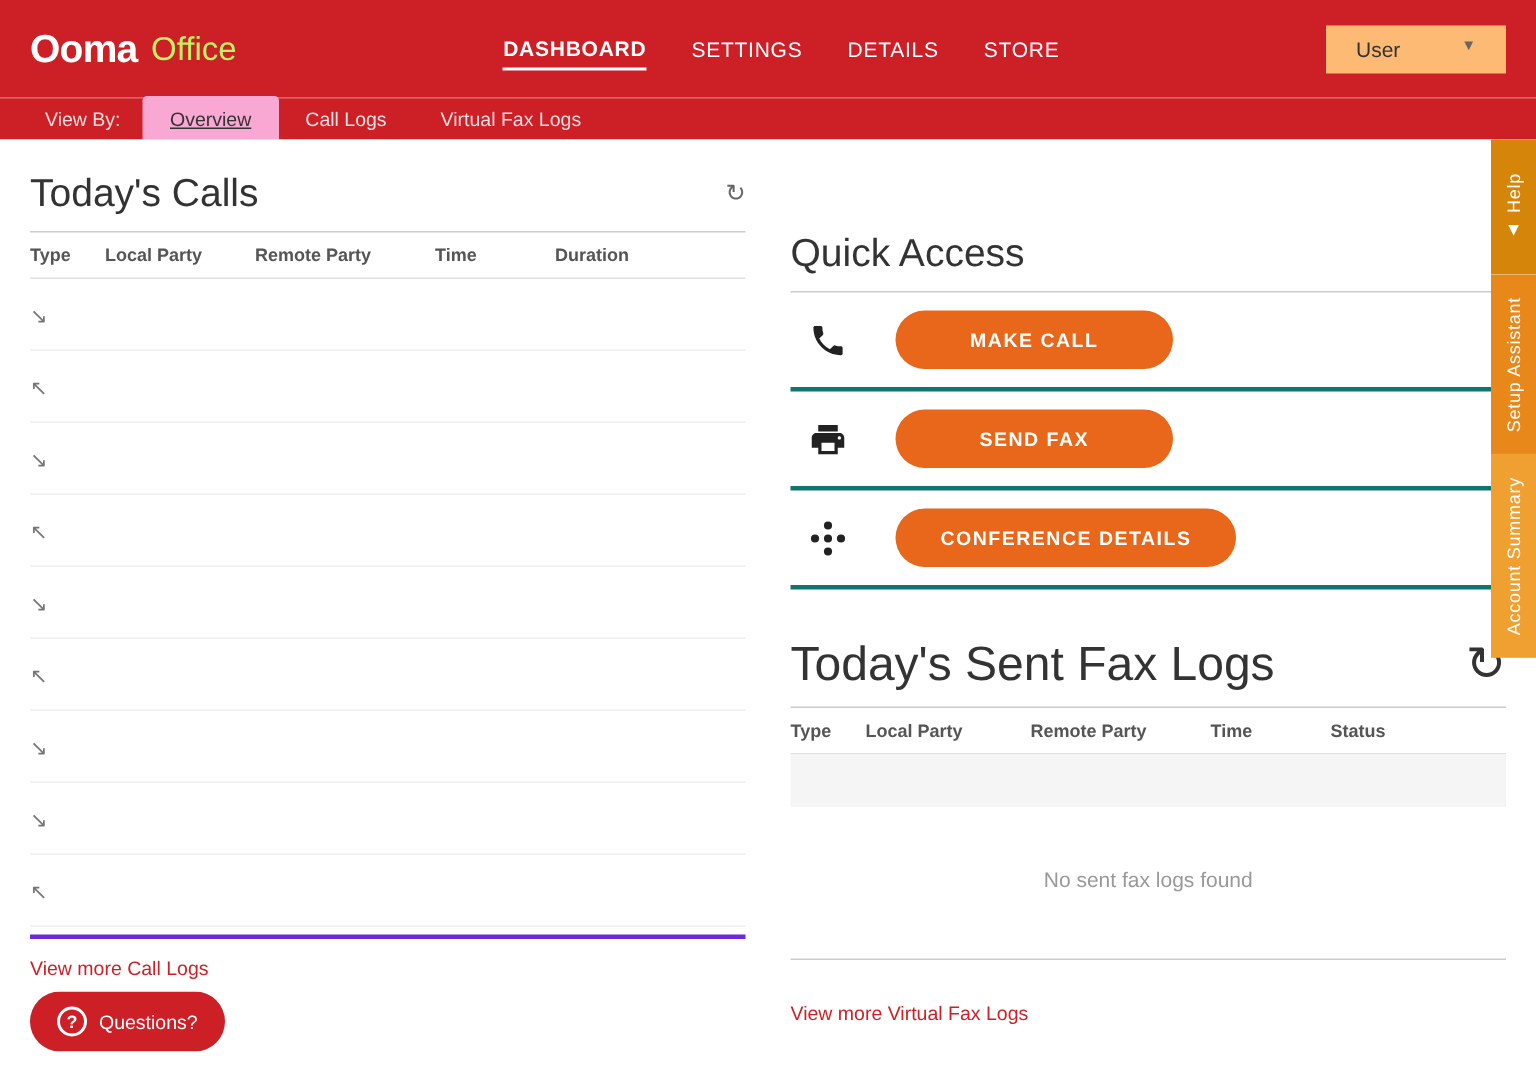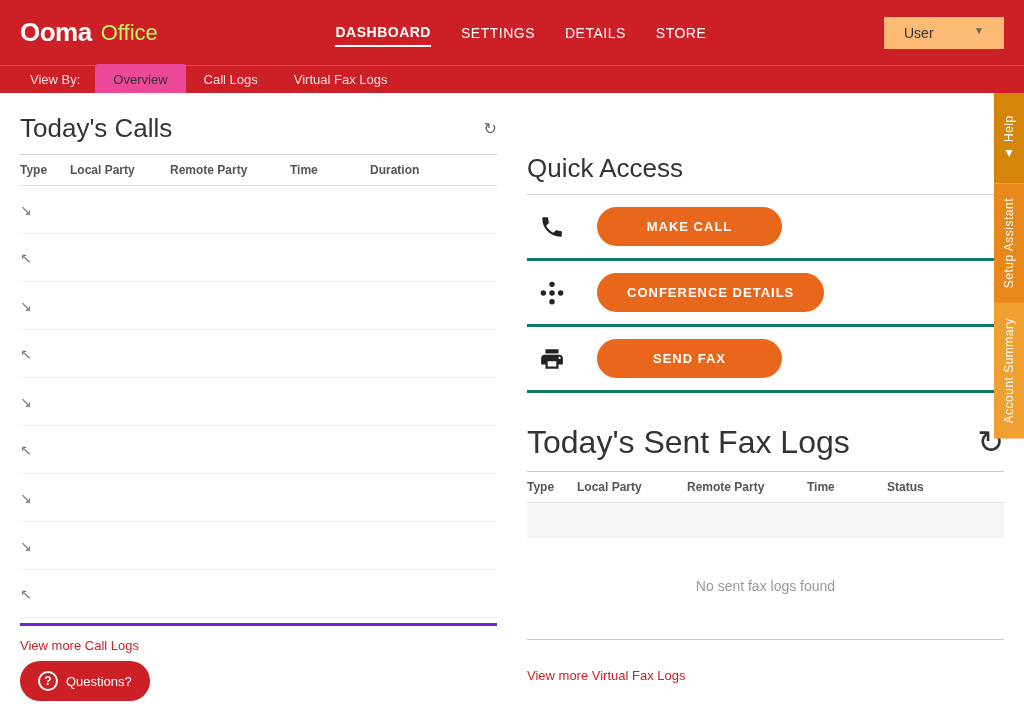--- a/index.html
+++ b/index.html
@@ -69,23 +69,24 @@
     }
     .sub-nav-tab {
       color: rgba(255,255,255,0.85);
       font-size: 13px;
       padding: 8px 18px;
       cursor: pointer;
       text-decoration: none;
       border-radius: 3px 3px 0 0;
     }
     .sub-nav-tab.active {
-      background: #ec4899;
+      background: #f9a8d4;
       color: #333;
       font-weight: 500;
+      text-decoration: underline;
     }
 
     
     .main-content {
       display: flex;
       padding: 20px 20px 20px 20px;
       gap: 30px;
       background: white;
       min-height: calc(721px - 107px);
       position: relative;
@@ -392,37 +393,37 @@
           <svg width="26" height="26" viewBox="0 0 24 24" fill="#222">
             <path d="M6.6 10.8c1.4 2.8 3.8 5.1 6.6 6.6l2.2-2.2c.3-.3.7-.4 1-.2 1.1.4 2.3.6 3.6.6.6 0 1 .4 1 1V20c0 .6-.4 1-1 1-9.4 0-17-7.6-17-17 0-.6.4-1 1-1h3.5c.6 0 1 .4 1 1 0 1.3.2 2.5.6 3.6.1.3 0 .7-.2 1L6.6 10.8z"></path>
           </svg>
         </div>
         <button class="qa-btn">MAKE CALL</button>
       </div>
 
       <div class="qa-row">
         <div class="qa-icon">
           <svg width="26" height="26" viewBox="0 0 24 24" fill="#222">
+            <path d="M19 8H5c-1.7 0-3 1.3-3 3v6h4v4h12v-4h4v-6c0-1.7-1.3-3-3-3zm-3 11H8v-5h8v5zm3-7c-.6 0-1-.4-1-1s.4-1 1-1 1 .4 1 1-.4 1-1 1zm-1-9H6v4h12V3z"></path>
+          </svg>
+        </div>
+        <button class="qa-btn">SEND FAX</button>
+      </div>
+
+      <div class="qa-row">
+        <div class="qa-icon">
+          <svg width="26" height="26" viewBox="0 0 24 24" fill="#222">
             <circle cx="12" cy="12" r="2.5"></circle>
             <circle cx="4" cy="12" r="2.5"></circle>
             <circle cx="20" cy="12" r="2.5"></circle>
             <circle cx="12" cy="4" r="2.5"></circle>
             <circle cx="12" cy="20" r="2.5"></circle>
           </svg>
         </div>
         <button class="qa-btn">CONFERENCE DETAILS</button>
-      </div>
-
-      <div class="qa-row">
-        <div class="qa-icon">
-          <svg width="26" height="26" viewBox="0 0 24 24" fill="#222">
-            <path d="M19 8H5c-1.7 0-3 1.3-3 3v6h4v4h12v-4h4v-6c0-1.7-1.3-3-3-3zm-3 11H8v-5h8v5zm3-7c-.6 0-1-.4-1-1s.4-1 1-1 1 .4 1 1-.4 1-1 1zm-1-9H6v4h12V3z"></path>
-          </svg>
-        </div>
-        <button class="qa-btn">SEND FAX</button>
       </div>
     </div>
 
     <div class="fax-section">
       <div class="fax-title">
         <span>Today's Sent Fax Logs</span>
         <span class="refresh-icon">↻</span>
       </div>
       <hr class="divider">
       <div class="fax-table-header">

